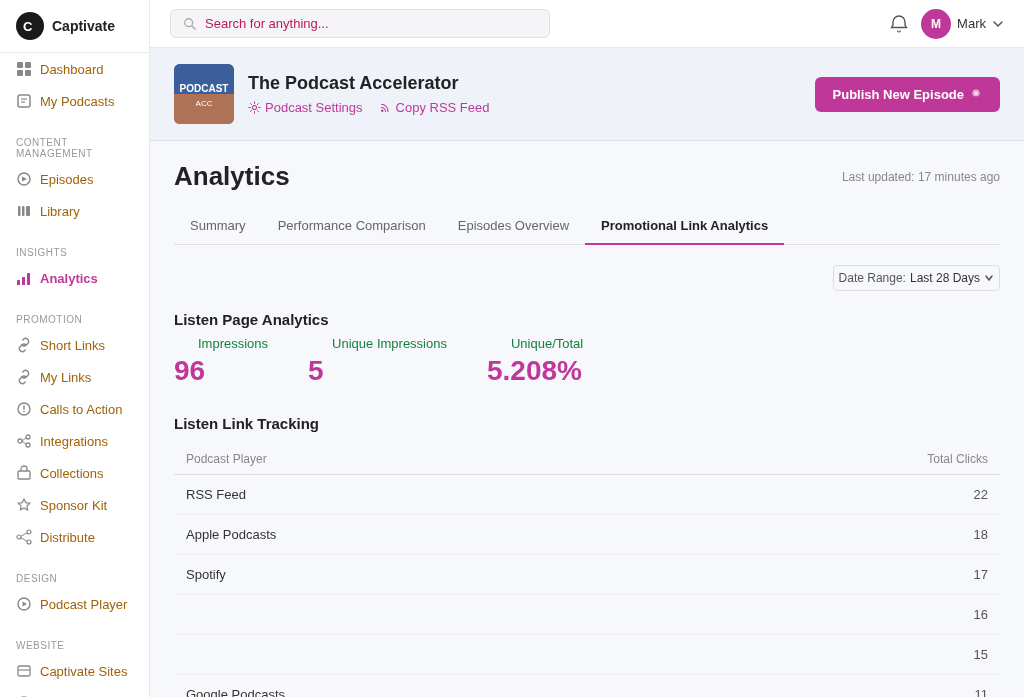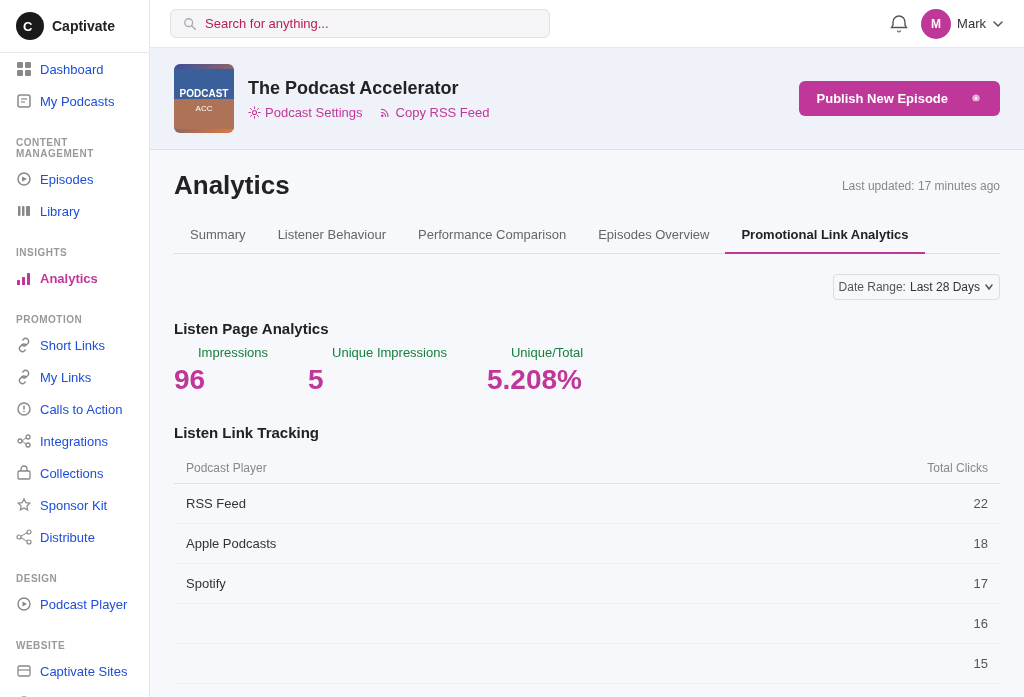--- a/index.html
+++ b/index.html
@@ -2,44 +2,44 @@
 <html><head>
   <meta charset="utf-8">
   <style>
     * { box-sizing: border-box; margin: 0; padding: 0; }
     body { font-family: -apple-system, BlinkMacSystemFont, 'Segoe UI', sans-serif; background: #f7f8fc; color: #333; font-size: 14px; display: flex; height: 100vh; overflow: hidden; }
 
     
     .sidebar { width: 150px; background: #fff; border-right: 1px solid #e8e8e8; display: flex; flex-direction: column; padding: 0; overflow-y: auto; flex-shrink: 0; }
     .sidebar-logo { padding: 12px 16px; border-bottom: 1px solid #e8e8e8; display: flex; align-items: center; gap: 8px; }
     .sidebar-logo-icon { width: 28px; height: 28px; }
-    .sidebar-nav-item { display: flex; align-items: center; gap: 8px; padding: 8px 16px; cursor: pointer; color: #1d4ed8; font-size: 13px; }
+    .sidebar-nav-item { display: flex; align-items: center; gap: 8px; padding: 8px 16px; cursor: pointer; color: #a16207; font-size: 13px; }
     .sidebar-nav-item.active { color: #c0379a; }
-    .sidebar-section-label { padding: 12px 16px 4px; font-size: 10px; font-weight: 700; color: #999; letter-spacing: 0.5px; text-transform: uppercase; }
+    .sidebar-section-label { padding: 12px 16px 4px; font-size: 10px; font-weight: 400; color: #999; letter-spacing: 0.5px; text-transform: uppercase; }
     .sidebar-divider { height: 1px; background: #e8e8e8; margin: 4px 0; }
     .nav-icon { width: 16px; height: 16px; flex-shrink: 0; }
 
     
     .main { flex: 1; display: flex; flex-direction: column; overflow: hidden; }
 
     
     .topbar { background: #fff; border-bottom: 1px solid #e8e8e8; padding: 0 20px; height: 48px; display: flex; align-items: center; gap: 12px; flex-shrink: 0; }
     .search-box { flex: 1; max-width: 380px; background: #f5f5f7; border: 1px solid #e0e0e0; border-radius: 6px; padding: 6px 12px; display: flex; align-items: center; gap: 8px; color: #aaa; font-size: 13px; }
     .topbar-right { margin-left: auto; display: flex; align-items: center; gap: 12px; }
     .avatar-btn { display: flex; align-items: center; gap: 6px; cursor: pointer; font-size: 13px; color: #333; }
     .avatar-circle { width: 30px; height: 30px; border-radius: 50%; background: #c0379a; display: flex; align-items: center; justify-content: center; color: #fff; font-size: 12px; font-weight: 600; overflow: hidden; }
 
     
     .content { flex: 1; overflow-y: auto; padding: 0; }
-    .podcast-thumb { width: 60px; height: 69px; border-radius: 6px; background: linear-gradient(135deg, #3a4f9a, #e07a3a); flex-shrink: 0; display: flex; align-items: center; justify-content: center; overflow: hidden; }
+    .podcast-thumb { width: 60px; height: 60px; border-radius: 6px; background: linear-gradient(135deg, #3a4f9a, #e07a3a); flex-shrink: 0; display: flex; align-items: center; justify-content: center; overflow: hidden; }
     .podcast-info { flex: 1; }
     .podcast-title { font-size: 18px; font-weight: 700; color: #222; margin-bottom: 6px; }
     .podcast-links { display: flex; gap: 16px; }
     .podcast-link { color: #c0379a; font-size: 13px; display: flex; align-items: center; gap: 4px; cursor: pointer; justify-content: flex-end; }
-    .publish-btn { background: #c0379a; color: #fff; border: none; border-radius: 6px; padding: 10px 18px; font-size: 13px; font-weight: 600; cursor: pointer; display: flex; align-items: center; gap: 22px; white-space: nowrap; }
+    .publish-btn { background: #c0379a; color: #fff; border: none; border-radius: 6px; padding: 10px 18px; font-size: 13px; font-weight: 600; cursor: pointer; display: flex; align-items: center; gap: 6px; white-space: nowrap; }
 
     
     .analytics-section { padding: 20px 24px 0; }
     .analytics-header { display: flex; align-items: center; justify-content: space-between; margin-bottom: 16px; }
     .analytics-title { font-size: 26px; font-weight: 700; color: #222; }
     .last-updated { font-size: 12px; color: #888; }
 
     
     .tabs { display: flex; gap: 0; border-bottom: 1px solid #e0e0e0; margin-bottom: 0; }
     .tab { padding: 10px 16px; font-size: 13px; color: #666; cursor: pointer; border-bottom: 2px solid transparent; margin-bottom: -1px; white-space: nowrap; }
@@ -293,23 +293,20 @@
       <div class="analytics-header">
         <h1 class="analytics-title">Analytics</h1>
         <span class="last-updated">Last updated: 17 minutes ago</span>
       </div>
 
       <div class="tabs">
         <div class="tab">
           <span>Summary</span>
         </div>
         <div class="tab">
-          <span>Listener Behaviour</span>
-        </div>
-        <div class="tab">
           <span>Performance Comparison</span>
         </div>
         <div class="tab">
           <span>Episodes Overview</span>
         </div>
         <div class="tab active">
           <span>Promotional Link Analytics</span>
         </div>
       </div>
     </div>

